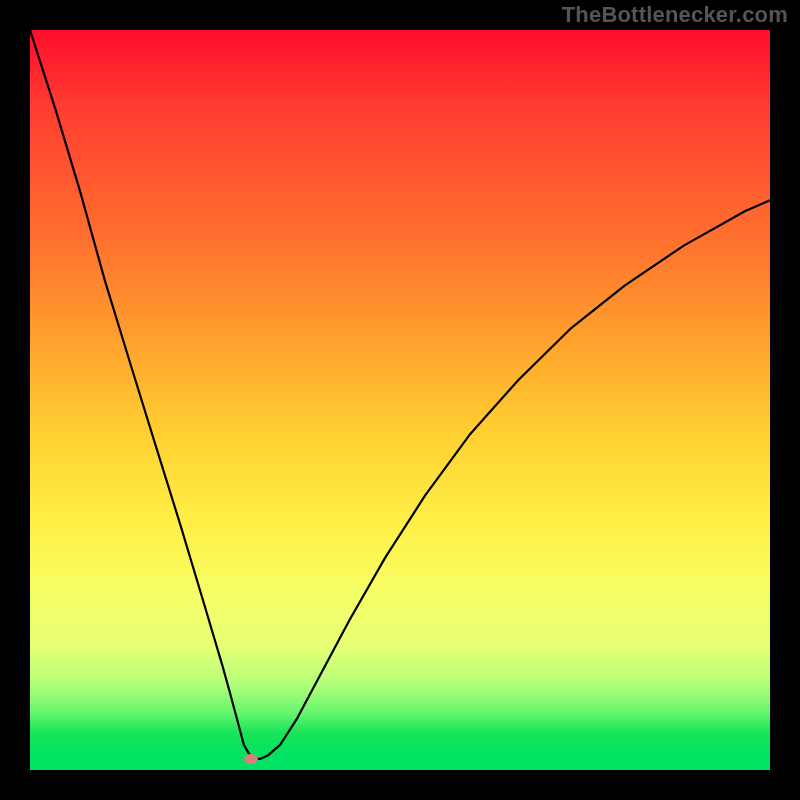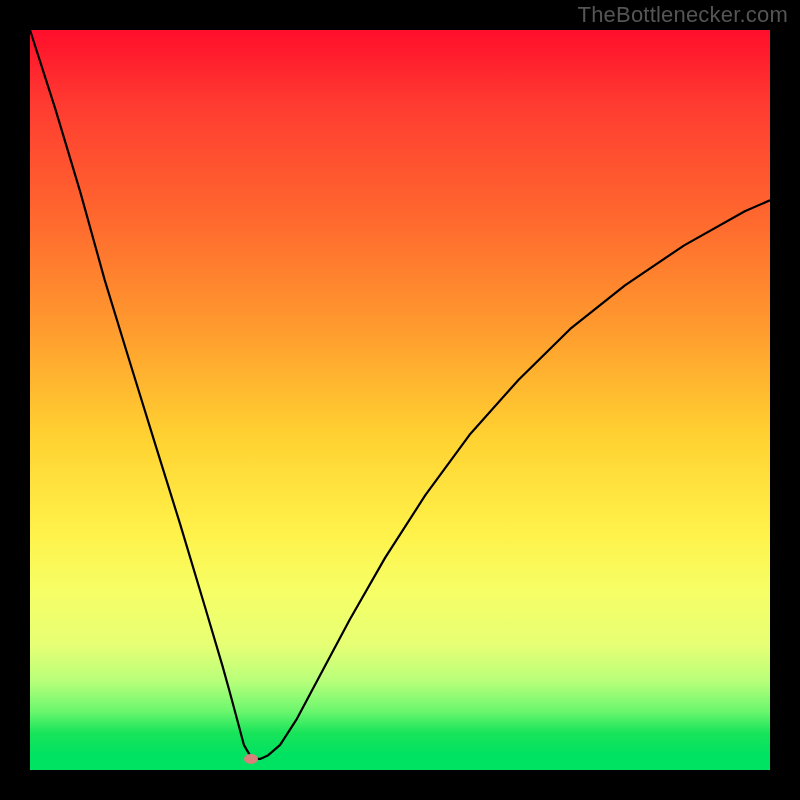--- a/index.html
+++ b/index.html
@@ -16,21 +16,21 @@
     width: 800px;
     height: 800px;
     background: #000;
   }
   .watermark {
     position: absolute;
     top: 2px;
     right: 12px;
     color: #555;
     font-size: 22px;
-    font-weight: 400;
+    font-weight: 700;
     letter-spacing: 0.2px;
     z-index: 10;
   }
   .plot {
     position: absolute;
     left: 30px;
     top: 30px;
     width: 740px;
     height: 740px;
     overflow: hidden;

